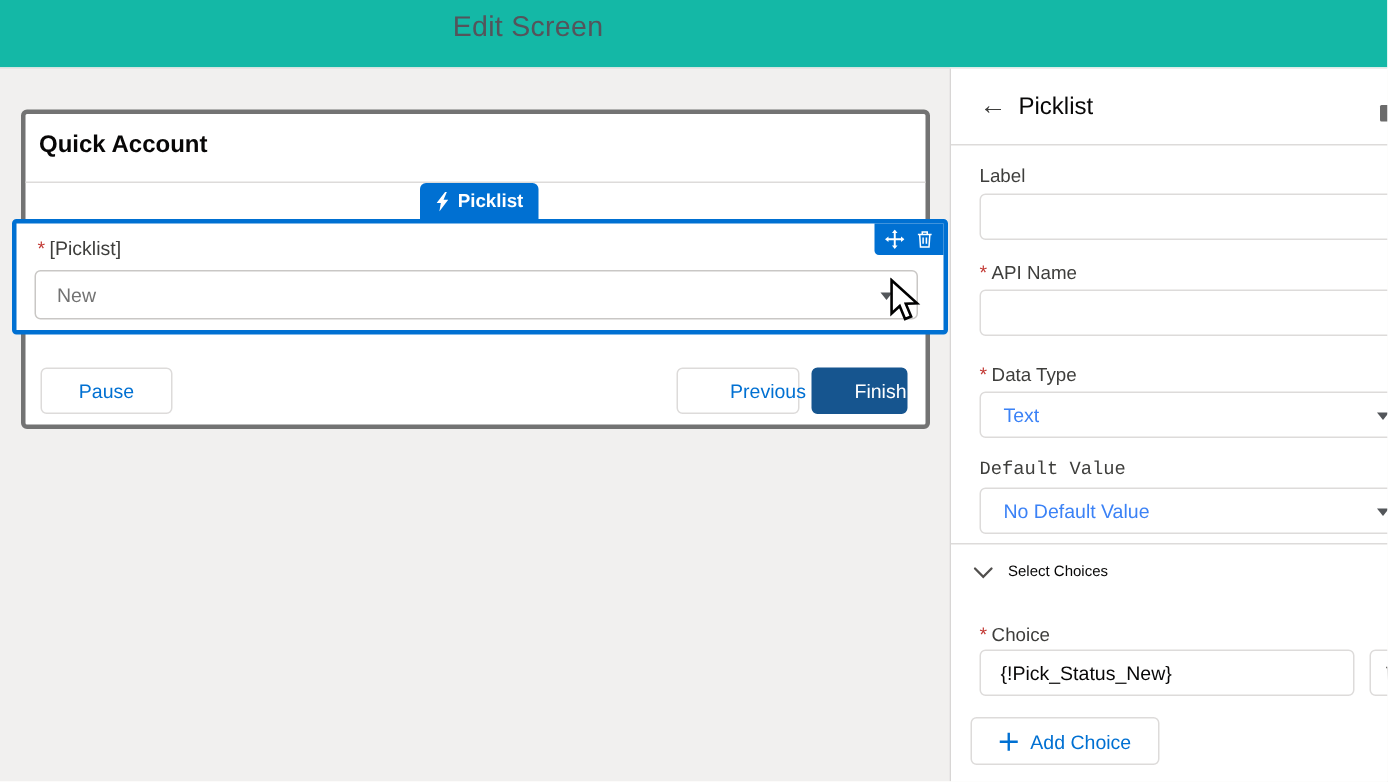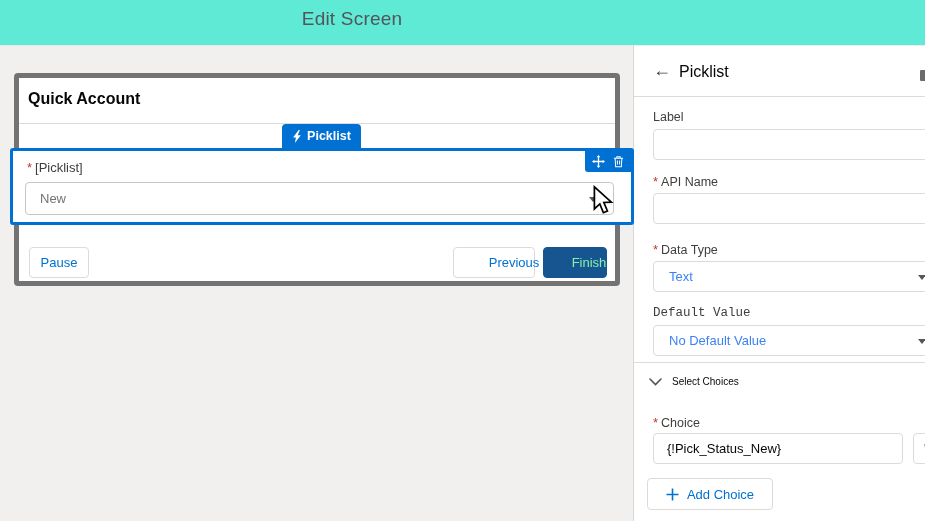--- a/index.html
+++ b/index.html
@@ -1,30 +1,30 @@
 <!DOCTYPE html>
 <html><head>
 <meta charset="utf-8">
 <style>
   * { margin:0; padding:0; box-sizing:border-box; }
   html,body { width:925px; height:521px; overflow:hidden; background:#fff; }
   body { font-family:"Liberation Sans", sans-serif; color:#080707; }
   .app { position:relative; width:925px; height:521px; overflow:hidden; background:#fff; }
 
   
-  .titlebar { position:absolute; left:0; top:0; width:925px; height:45px; background:#5eead4; }
+  .titlebar { position:absolute; left:0; top:0; width:925px; height:45px; background:#14b8a6; }
   .dialog-title { position:absolute; left:352px; top:8px; transform:translateX(-50%);
     font-size:19px; font-weight:400; color:#54545b; letter-spacing:.2px; white-space:nowrap; }
 
   
   .canvas-region { position:absolute; left:0; top:45px; width:633px; height:476px;
     background:#f1f0ef; border-top:1px solid #e7e5e3; }
 
   .preview-card { position:absolute; left:14px; top:27px; width:606px; height:213px;
-    background:#fff; border:5px solid #737373; border-radius:4px; }
+    background:#fff; border:3px solid #737373; border-radius:4px; }
   .screen-heading { position:absolute; left:9px; top:12px; font-size:16px; font-weight:700; color:#080707; }
   .card-divider { position:absolute; left:0; top:45px; width:100%; height:1px; background:#dddbda; }
 
   .component-badge { position:absolute; left:263px; top:46px; width:79px; height:24px;
     background:#0070d2; border-radius:4px 4px 0 0; display:flex; align-items:center;
     justify-content:center; gap:6px; color:#fff; z-index:3; }
   .component-badge .badge-label { font-size:12.5px; font-weight:700; color:#fff; }
 
   .selected-component { position:absolute; left:-9px; top:70px; width:624px; height:77px;
     background:#fff; border:3px solid #0070d2; border-radius:3px; z-index:2; }
@@ -38,22 +38,22 @@
   .picklist-select { position:absolute; left:12px; top:31px; width:589px; height:33px;
     background:#fff; border:1px solid #c9c7c5; border-radius:4px; display:flex; align-items:center; }
   .picklist-select .select-value { margin-left:14px; font-size:13px; color:#737373; }
   .caret { position:absolute; width:0; height:0; border-left:4.5px solid transparent;
     border-right:4.5px solid transparent; border-top:5.5px solid #53565a; }
   .picklist-select .caret { right:16px; top:14px; }
 
   .btn { display:flex; align-items:center; justify-content:center; font-size:13px;
     border-radius:4px; cursor:pointer; }
   .btn-neutral { background:#fff; border:1px solid #dddbda; color:#0070d2; }
-  .btn-brand { background:#16558f; border:1px solid #16558f; color:#86efac; font-weight:400;padding-left:28px; }
-  .btn-pause { position:absolute; left:10px; top:169px; width:60px; height:31px; }
+  .btn-brand { background:#16558f; border:1px solid #16558f; color:#ffffff; font-weight:400;padding-left:28px; }
+  .btn-pause { position:absolute; left:10px; top:169px; width:88px; height:31px; }
   .btn-previous { position:absolute; left:434px; top:169px; width:82px; height:31px;padding-left:40px; }
   .btn-finish { position:absolute; left:524px; top:169px; width:64px; height:31px; }
 
   
   .props-panel { position:absolute; left:633px; top:45px; width:292px; height:476px;
     background:#fff; border-left:1px solid #d8d6d5; border-top:1px solid #efedec; }
   .props-header-back { position:absolute; left:19px; top:15px; font-size:18px; color:#3e3e3c;
     cursor:pointer; line-height:1; background:none; border:none; }
   .props-title { position:absolute; left:45px; top:17px; font-size:16px; font-weight:400; color:#080707; }
   .panel-cutoff-icon { position:absolute; left:286px; top:24px; width:10px; height:11px;

